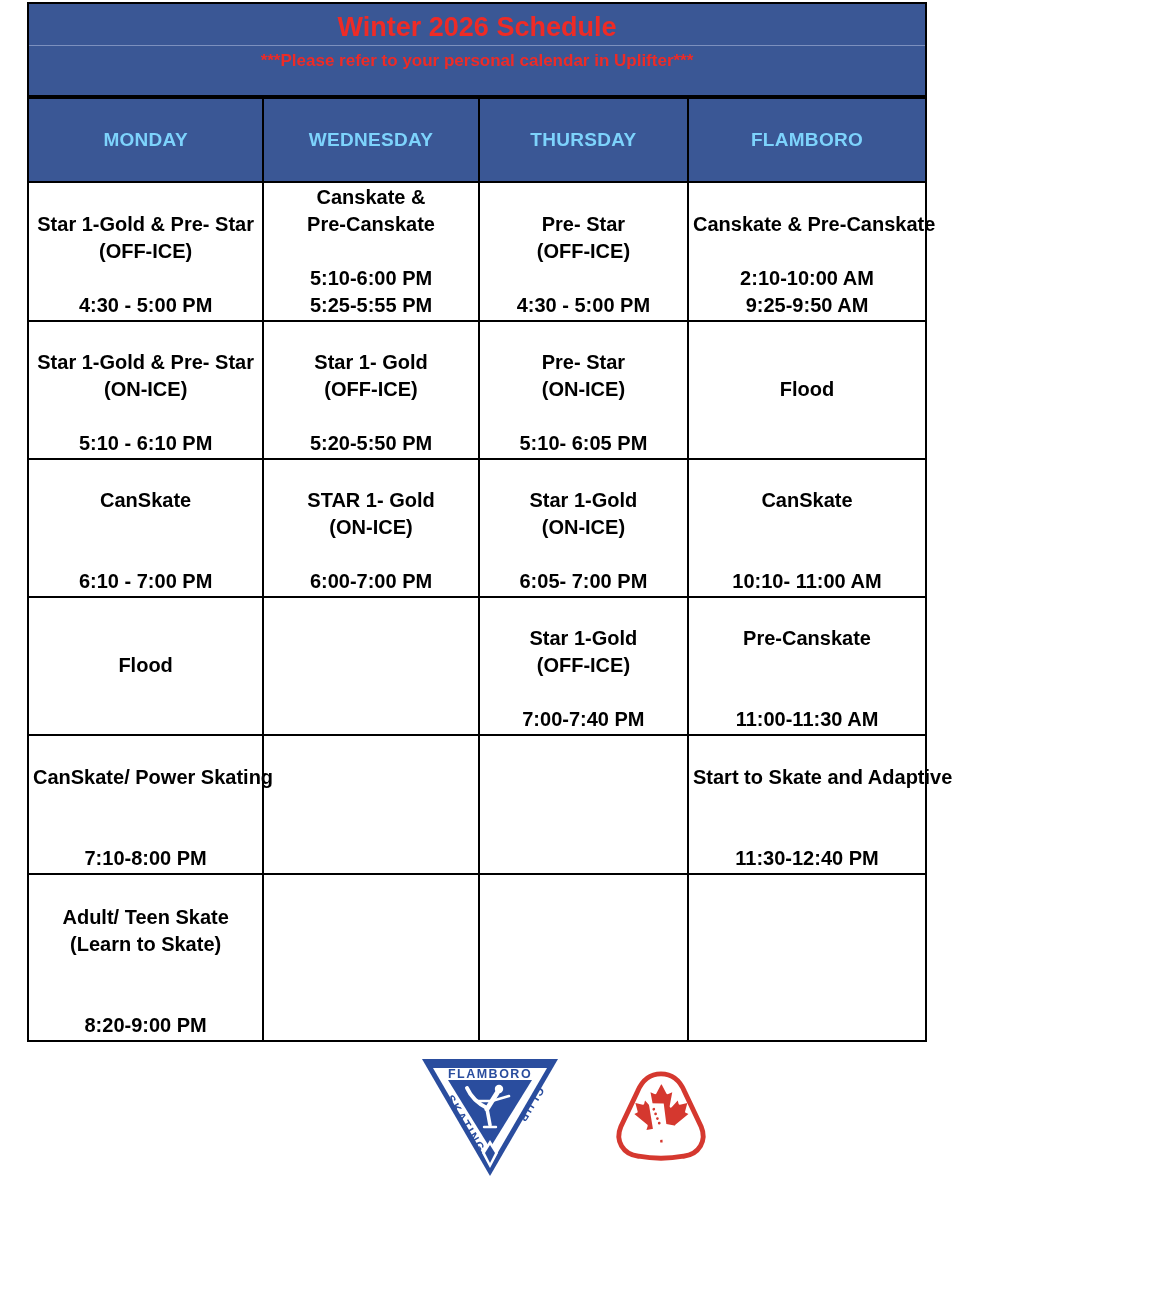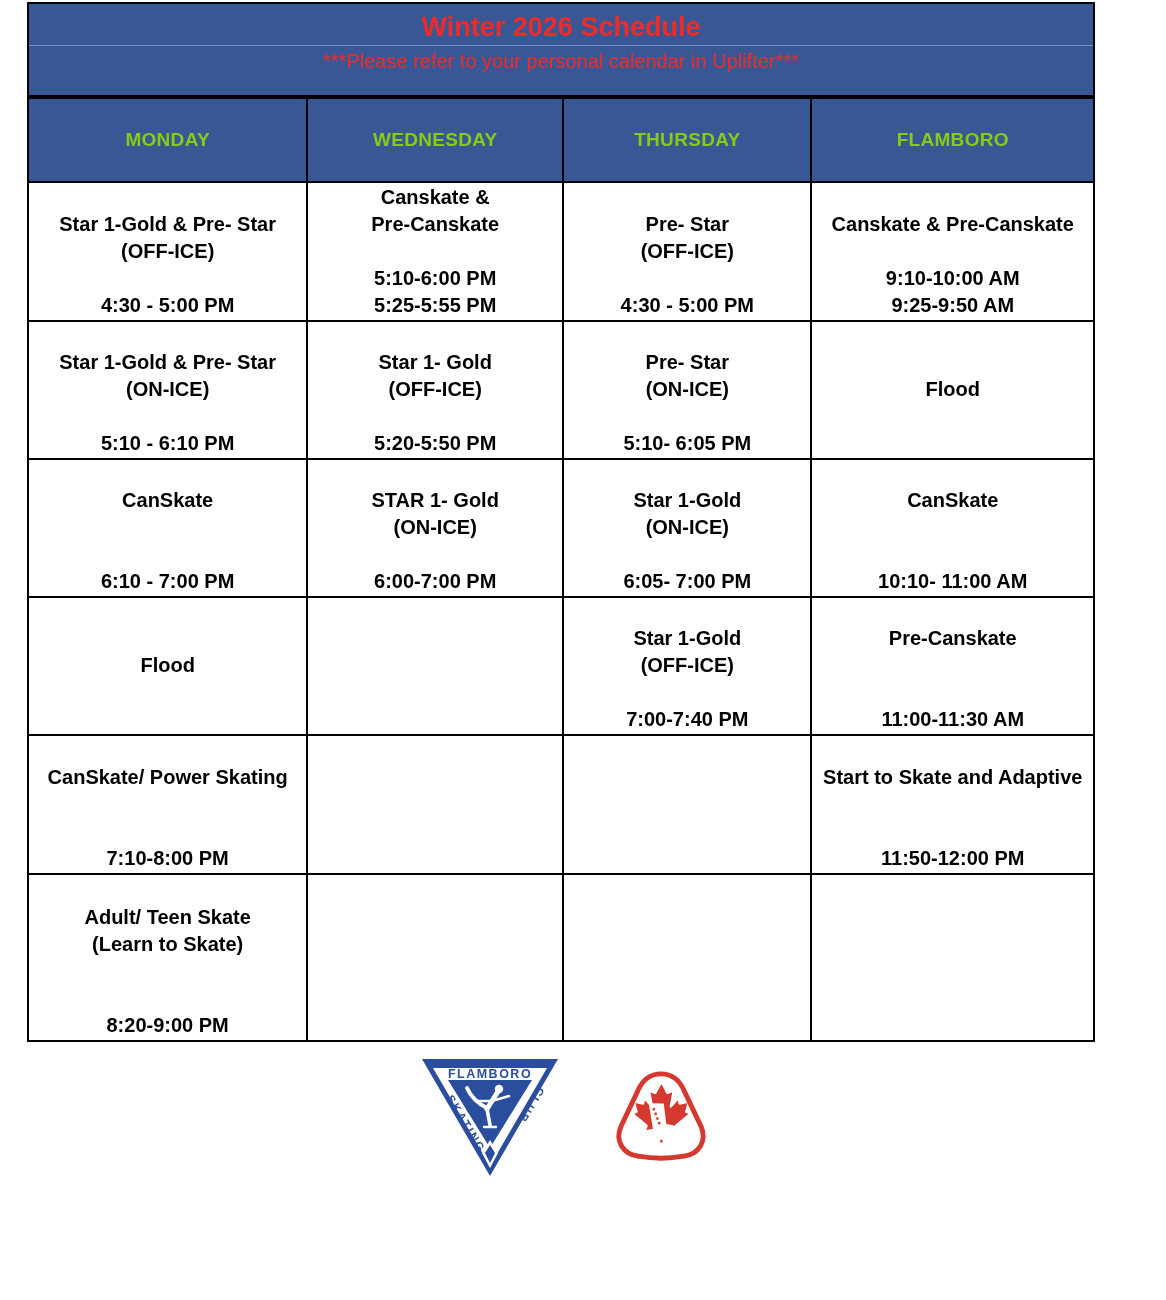--- a/index.html
+++ b/index.html
@@ -1,45 +1,45 @@
 <!DOCTYPE html>
 <html><head>
 <meta charset="utf-8">
 <style>
   * { margin:0; padding:0; box-sizing:border-box; }
   body {
     width:1166px; height:1300px; background:#ffffff;
     font-family:"Liberation Sans", sans-serif;
     position:relative; overflow:hidden;
   }
-  .sheet { position:absolute; left:27px; top:2px; width:1068px; }
+  .sheet { position:absolute; left:27px; top:2px; width:900px; }
 
   
   .banner {
     background:#3A5795; border:2px solid #000; border-bottom-width:3px;
     height:96px; color:#EE2B26; text-align:center;
   }
   .banner-title {
     font-size:27px; font-weight:bold; padding-top:5px; height:42px;
     border-bottom:1.5px solid #7C90BE; line-height:36px;
   }
   .banner-subtitle {
-    font-size:20px; font-weight:normal; padding-top:4px; line-height:22px;
+    font-size:17px; font-weight:bold; padding-top:4px; line-height:22px;
   }
 
   
   table.schedule {
     width:100%; border-collapse:collapse; table-layout:fixed;
     margin-top:-1px;
   }
   table.schedule th, table.schedule td {
     border:2px solid #000;
   }
   table.schedule th {
-    background:#3A5795; color:#84cc16; font-size:19px; font-weight:bold;
+    background:#3A5795; color:#7dd3fc; font-size:19px; font-weight:bold;
     height:84px; text-align:center; vertical-align:middle;
     letter-spacing:0.3px;
   }
   table.schedule td {
     background:#ffffff; color:#000000; font-size:20px; font-weight:bold;
     text-align:center; vertical-align:bottom; padding:0 4px 1px 4px;
   }
   table.schedule td .line { height:27px; line-height:27px; white-space:nowrap; }
   tbody tr:nth-child(1) td { height:139px; }
   tbody tr:nth-child(2) td { height:138px; }
@@ -96,21 +96,21 @@
           </td>
           <td>
             <div class="line">Pre- Star</div>
             <div class="line">(OFF-ICE)</div>
             <div class="line">&nbsp;</div>
             <div class="line">4:30 - 5:00 PM</div>
           </td>
           <td>
             <div class="line">Canskate &amp; Pre-Canskate</div>
             <div class="line">&nbsp;</div>
-            <div class="line">9:10-10:00 AM</div>
+            <div class="line">2:10-10:00 AM</div>
             <div class="line">9:25-9:50 AM</div>
           </td>
         </tr>
         <tr>
           <td>
             <div class="line">Star 1-Gold &amp; Pre- Star</div>
             <div class="line">(ON-ICE)</div>
             <div class="line">&nbsp;</div>
             <div class="line">5:10 - 6:10 PM</div>
           </td>
@@ -184,21 +184,21 @@
             <div class="line">&nbsp;</div>
             <div class="line">&nbsp;</div>
             <div class="line">7:10-8:00 PM</div>
           </td>
           <td></td>
           <td></td>
           <td>
             <div class="line">Start to Skate and Adaptive</div>
             <div class="line">&nbsp;</div>
             <div class="line">&nbsp;</div>
-            <div class="line">11:50-12:00 PM</div>
+            <div class="line">11:30-12:40 PM</div>
           </td>
         </tr>
         <tr>
           <td>
             <div class="line">Adult/ Teen Skate</div>
             <div class="line">(Learn to Skate)</div>
             <div class="line">&nbsp;</div>
             <div class="line">&nbsp;</div>
             <div class="line">8:20-9:00 PM</div>
           </td>

